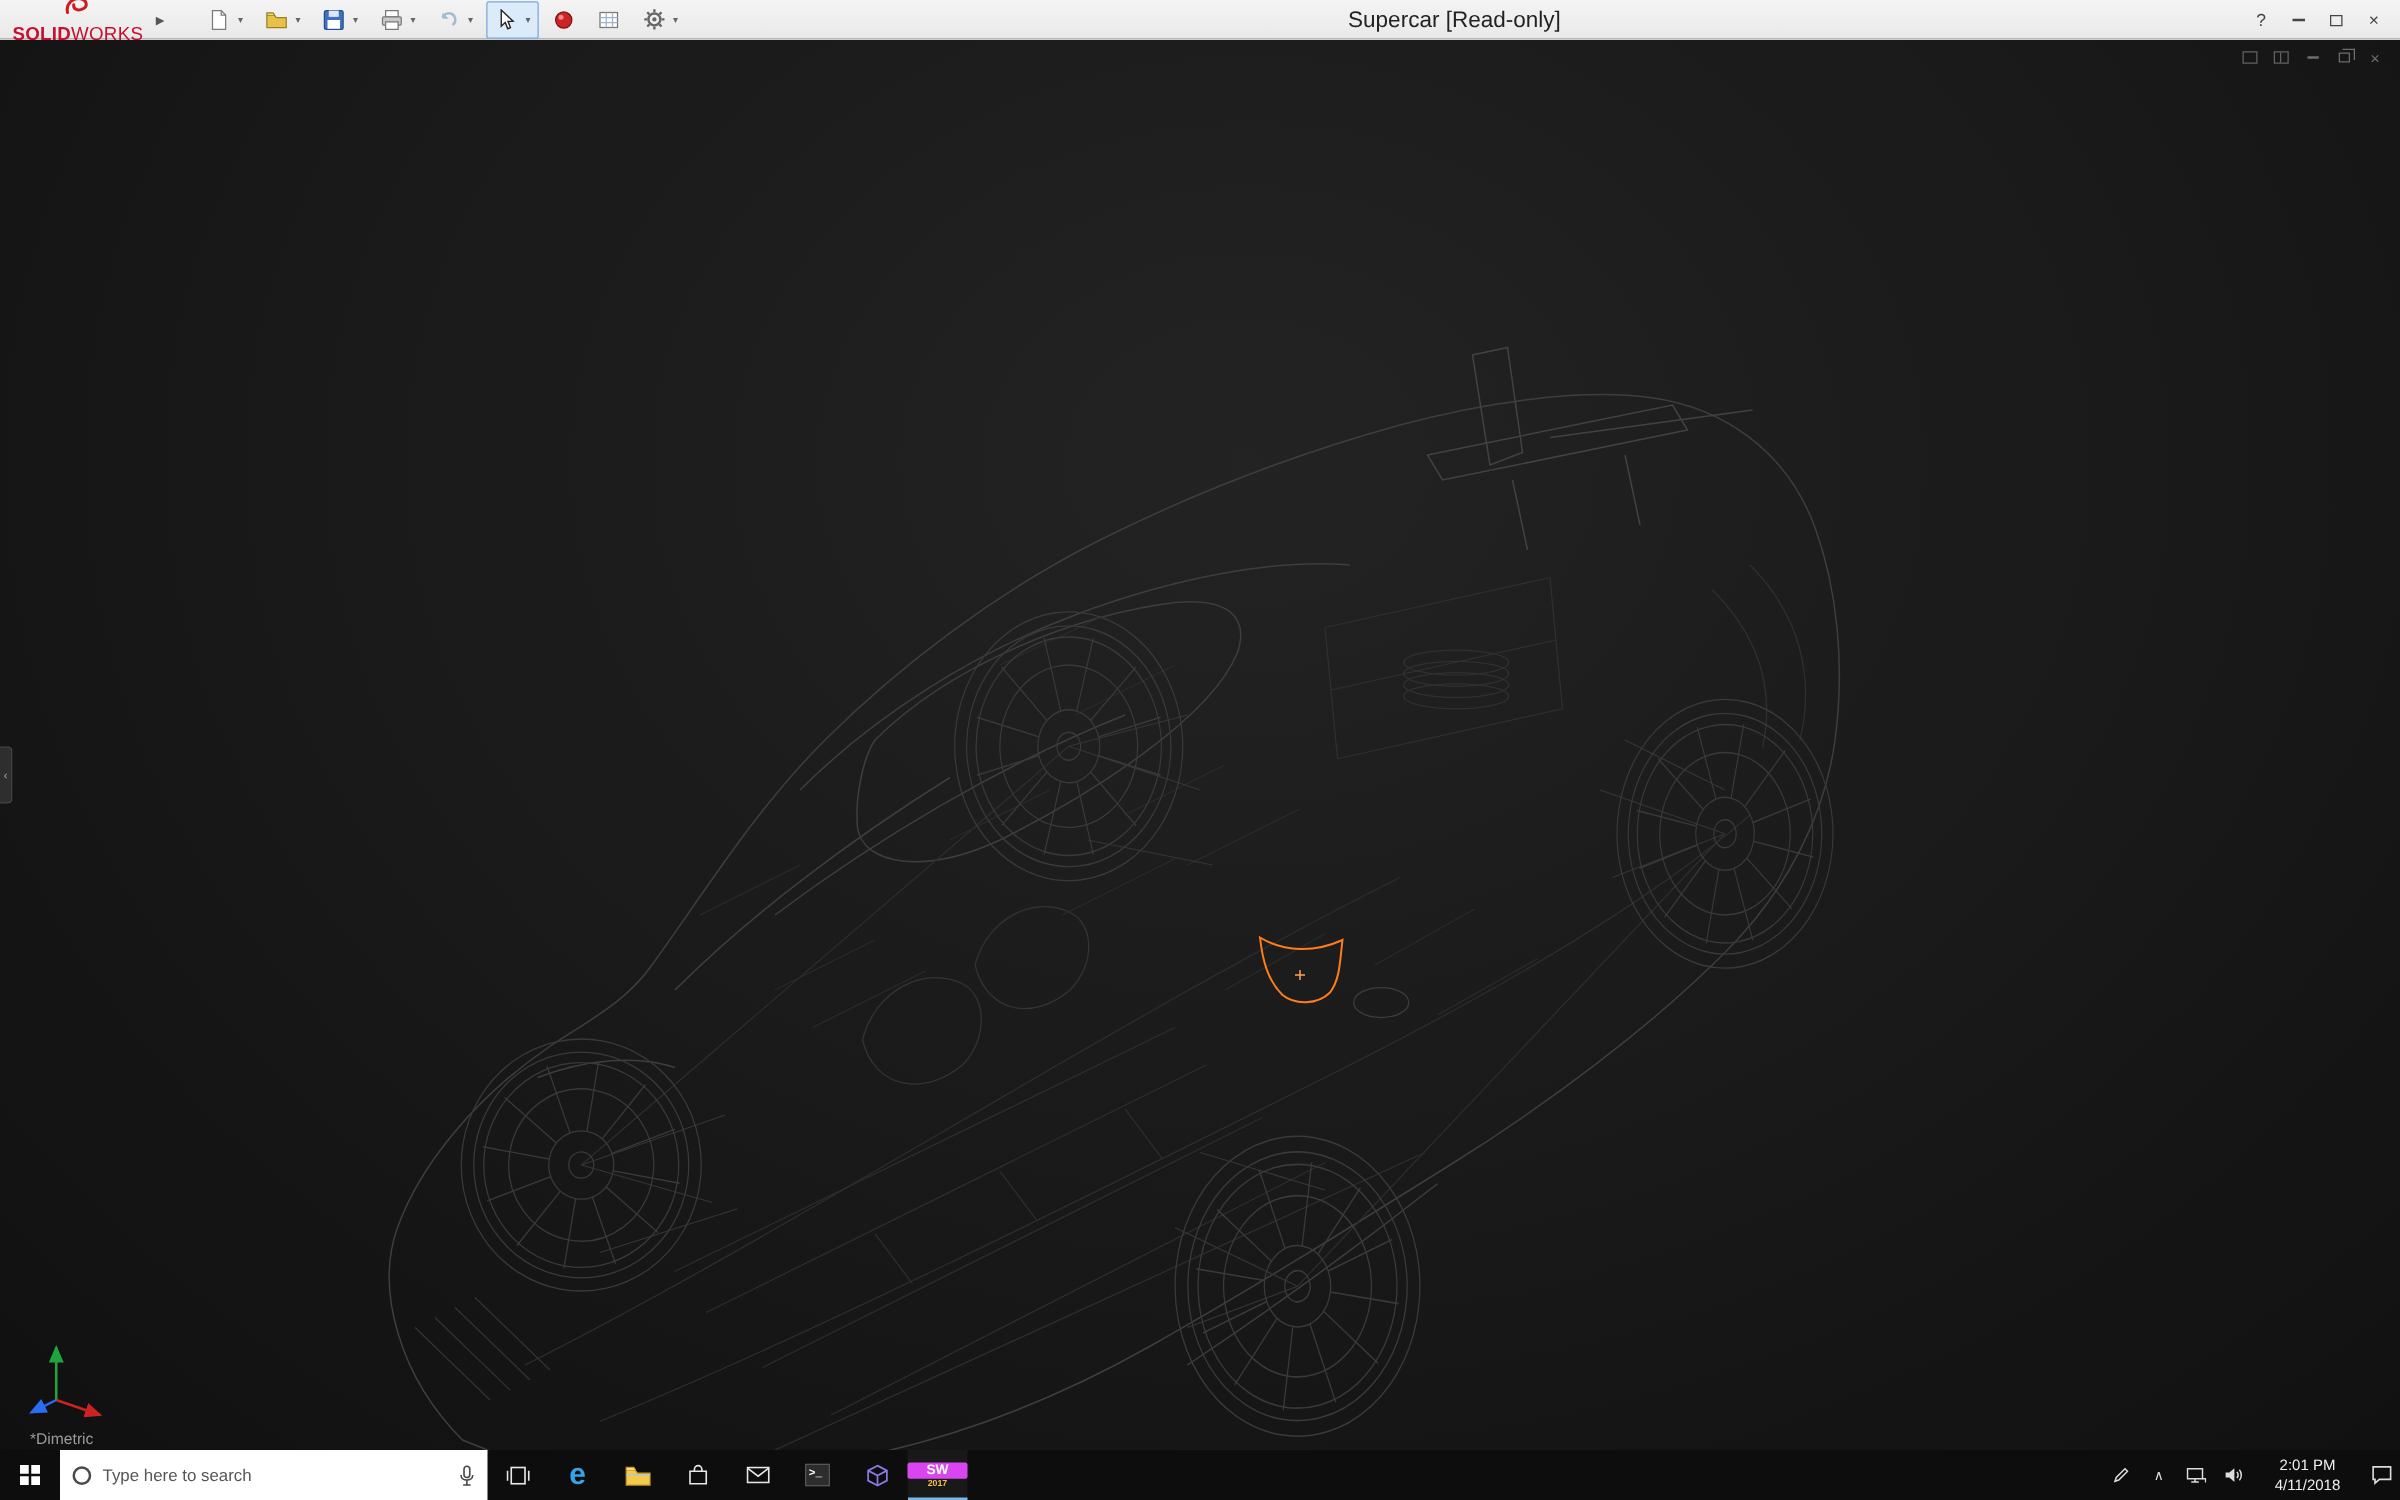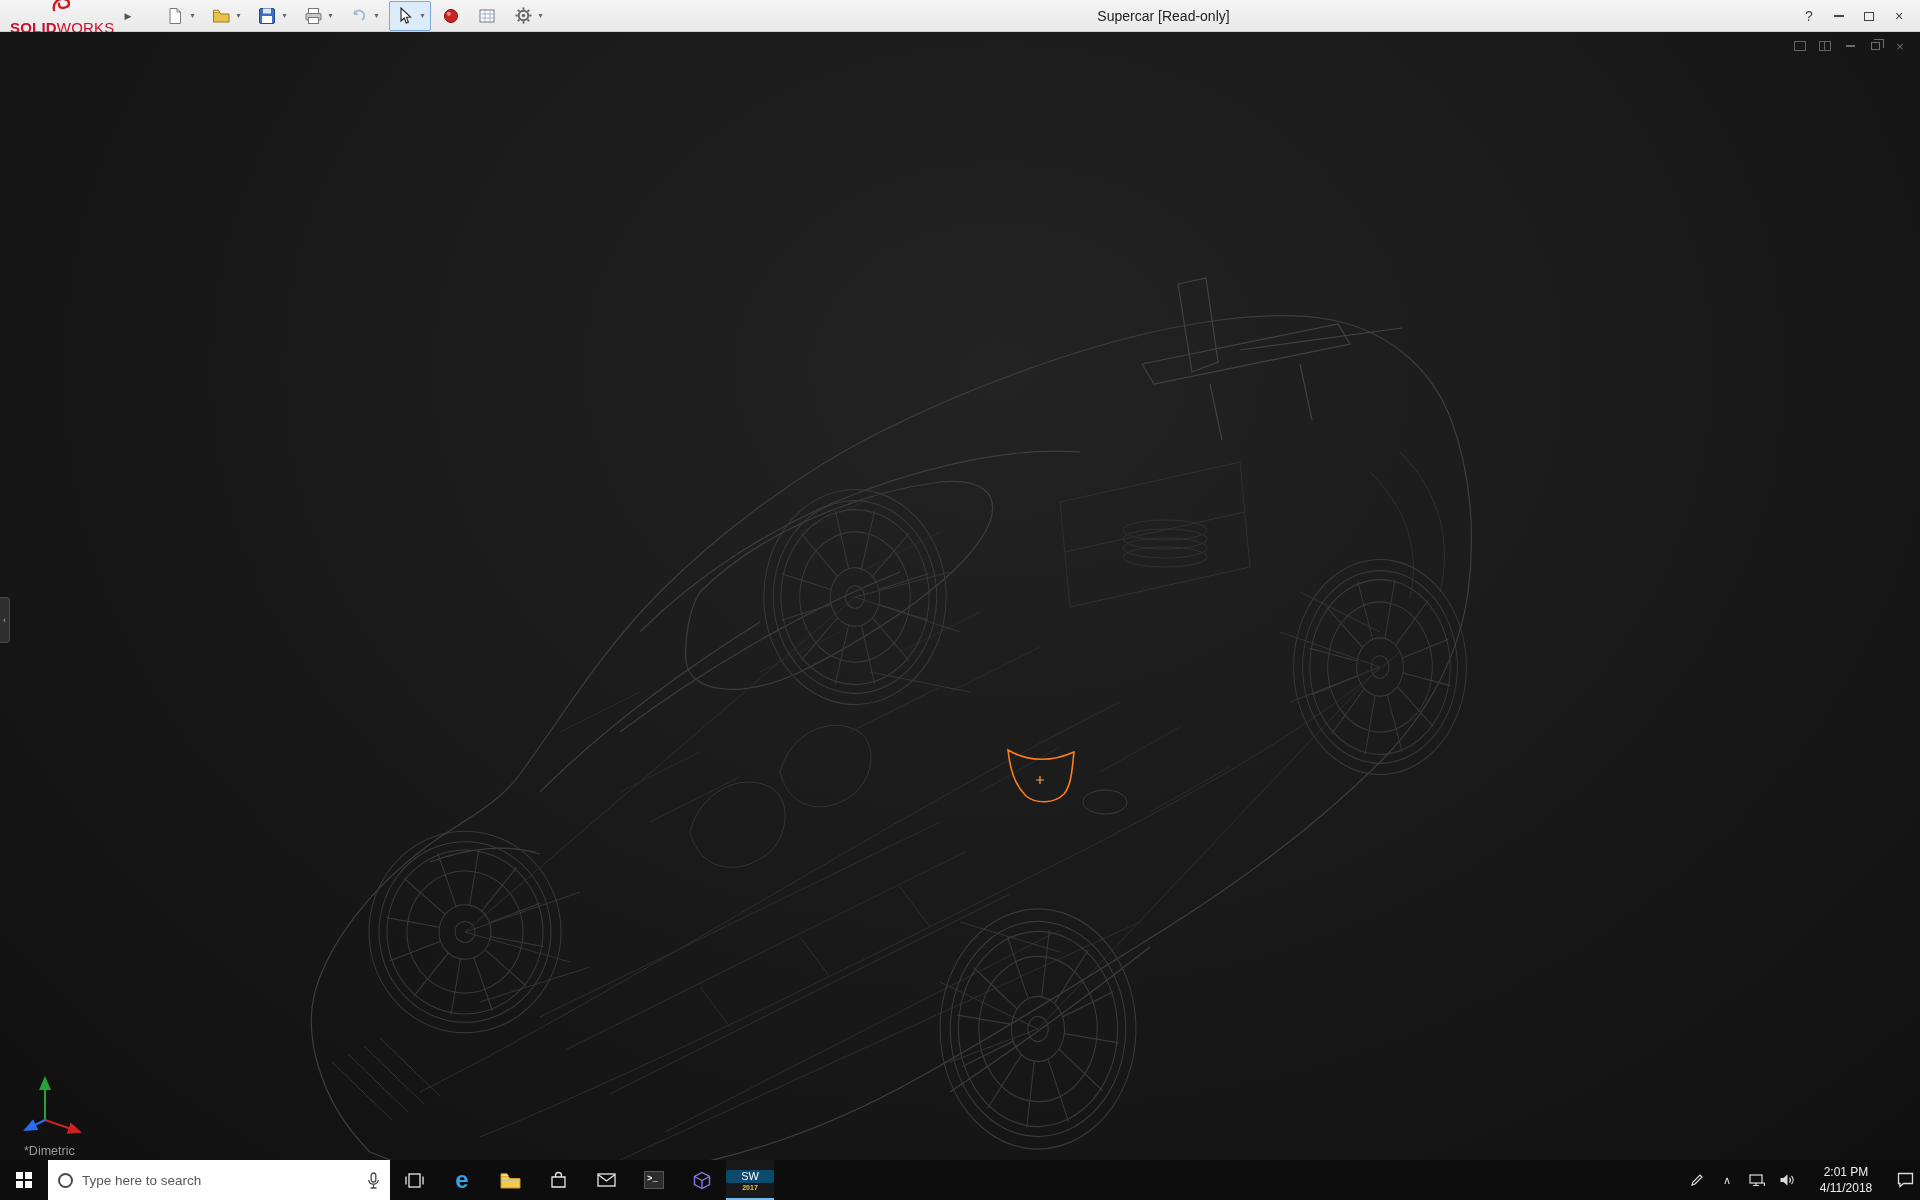--- a/index.html
+++ b/index.html
@@ -16,21 +16,21 @@
   .logo-light { font-weight:normal; color:#c8102e; }
   .flyout-btn { margin-left:10px; font-size:9px; color:#555; background:none; border:none; cursor:pointer; }
   .toolbar { display:flex; align-items:center; margin-left:28px; gap:4px; }
   .tb-group { display:flex; align-items:center; padding:2px 3px; border:1px solid transparent; border-radius:2px; }
   .tb-group.active { border-color:#7ba7d7; background:#dcebfa; }
   .tb-btn { width:24px; height:24px; display:flex; align-items:center; justify-content:center;
             background:none; border:none; cursor:pointer; }
   .tb-caret { font-size:8px; color:#666; width:10px; text-align:center; cursor:pointer; }
   .tb-btn.disabled { opacity:.4; }
   .window-title { position:absolute; left:60.6%; top:50%; transform:translate(-50%,-50%);
-                  font-size:14px; color:#222; white-space:nowrap; }
+                  font-size:18px; color:#222; white-space:nowrap; }
   .win-controls { position:absolute; right:6px; top:0; height:32px; display:flex; align-items:center; }
   .win-btn { width:30px; height:26px; display:flex; align-items:center; justify-content:center;
              background:none; border:none; color:#444; font-size:14px; cursor:pointer; }
   .min-glyph { width:10px; height:0; border-bottom:2px solid #444; display:inline-block; }
   .max-glyph { width:10px; height:9px; border:1.5px solid #444; display:inline-block; }
 
   
   .viewport { position:relative; flex:1 1 auto; overflow:hidden;
               background:radial-gradient(ellipse at 52% 30%, #222322 0%, #1a1a1a 48%, #101010 100%); }
   .viewport svg.scene { position:absolute; inset:0; }
@@ -58,21 +58,21 @@
   .search-box input { border:none; outline:none; flex:1 1 auto; font-size:13.5px; color:#333; background:transparent; }
   .search-box input::placeholder { color:#565656; }
   .task-icon { width:48px; display:flex; align-items:center; justify-content:center; background:none; border:none;
                cursor:pointer; position:relative; }
   .task-icon.running { background:rgba(255,255,255,.05); box-shadow:inset 0 -2px 0 #76b9ed; }
   .edge-e { color:#35a3e8; font-size:24px; font-weight:bold; line-height:1; }
   .console-tile { width:20px; height:18px; background:#2d2d2d; border:1px solid #555; color:#fff;
                   font-size:9px; font-weight:bold; display:flex; align-items:flex-start; justify-content:flex-start;
                   padding:2px 0 0 2px; font-family:"Liberation Mono", monospace; }
   .sw-tile { display:flex; flex-direction:column; align-items:center; line-height:1; }
-  .sw-tile .sw-top { background:#0c4a6e; color:#fff; font-weight:normal; font-size:11px; padding:1px 15px; border-radius:2px; }
+  .sw-tile .sw-top { background:#d946ef; color:#fff; font-weight:bold; font-size:11px; padding:1px 15px; border-radius:2px; }
   .sw-tile .sw-year { color:#f4c542; font-size:7px; margin-top:1px; font-weight:bold; }
   .tray { margin-left:auto; display:flex; align-items:stretch; }
   .tray-icon { width:30px; display:flex; align-items:center; justify-content:center; background:none; border:none;
                color:#dcdcdc; cursor:pointer; font-size:11px; }
   .clock { width:88px; display:flex; flex-direction:column; align-items:center; justify-content:center;
            font-size:12px; line-height:1.35; cursor:pointer; background:none; border:none; color:#f0f0f0; }
 </style>
 </head>
 <body>
 

